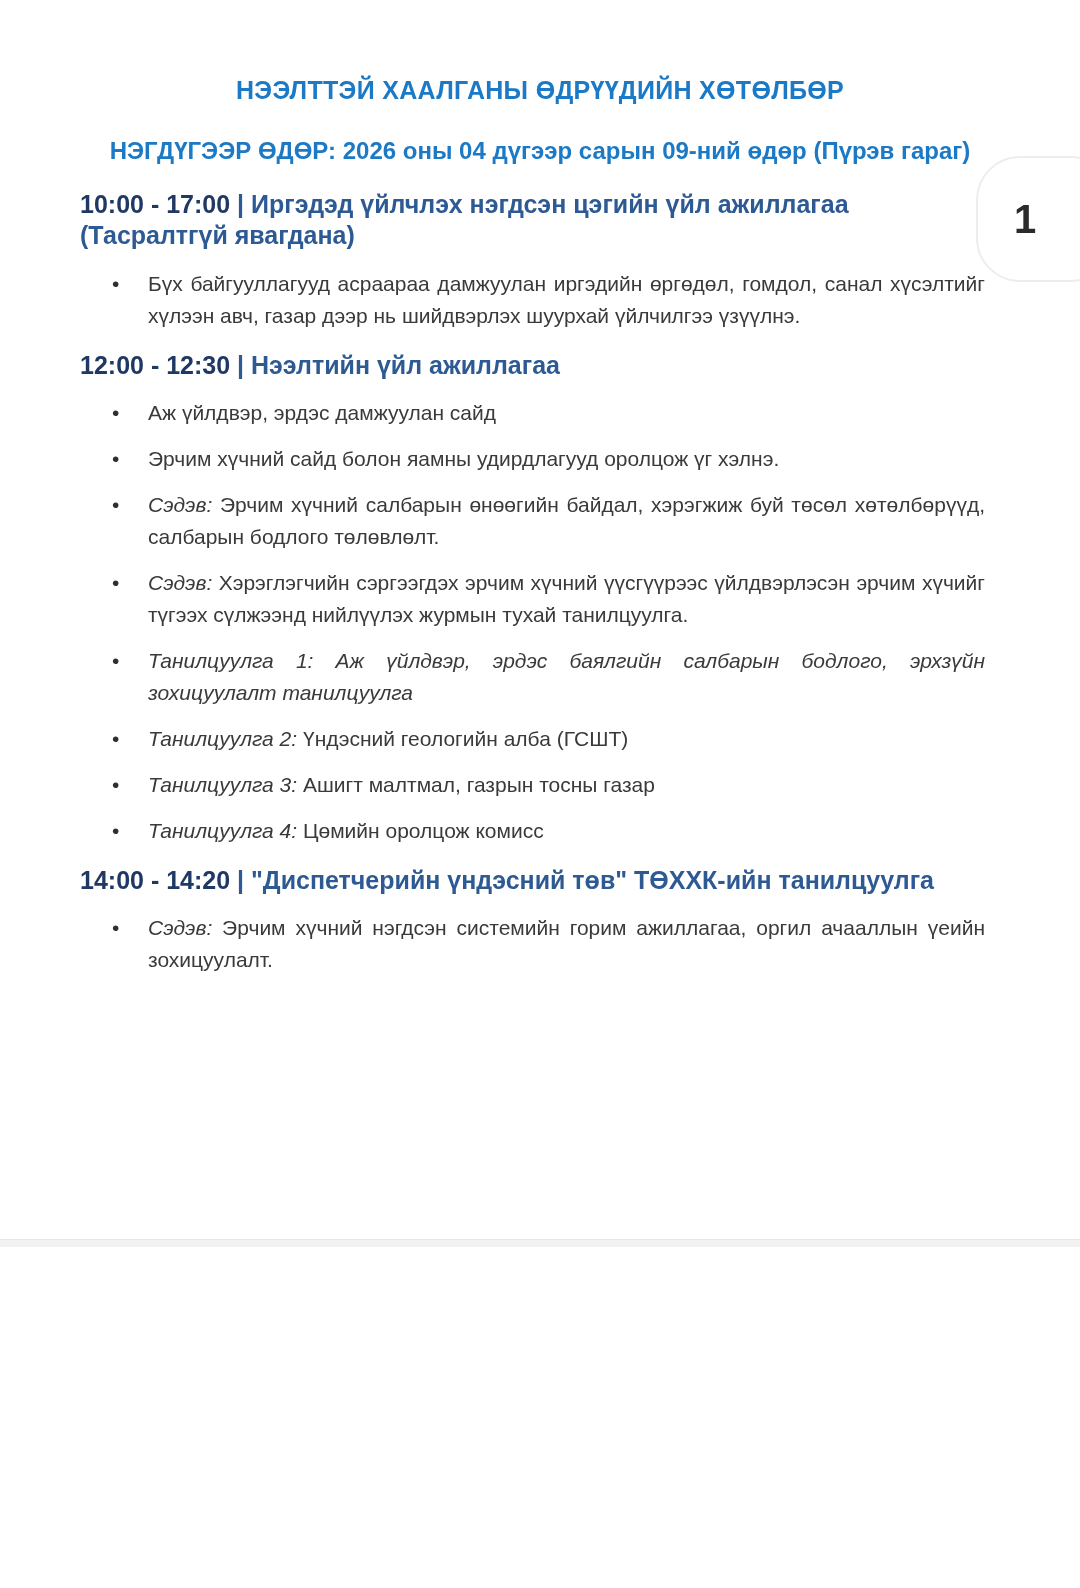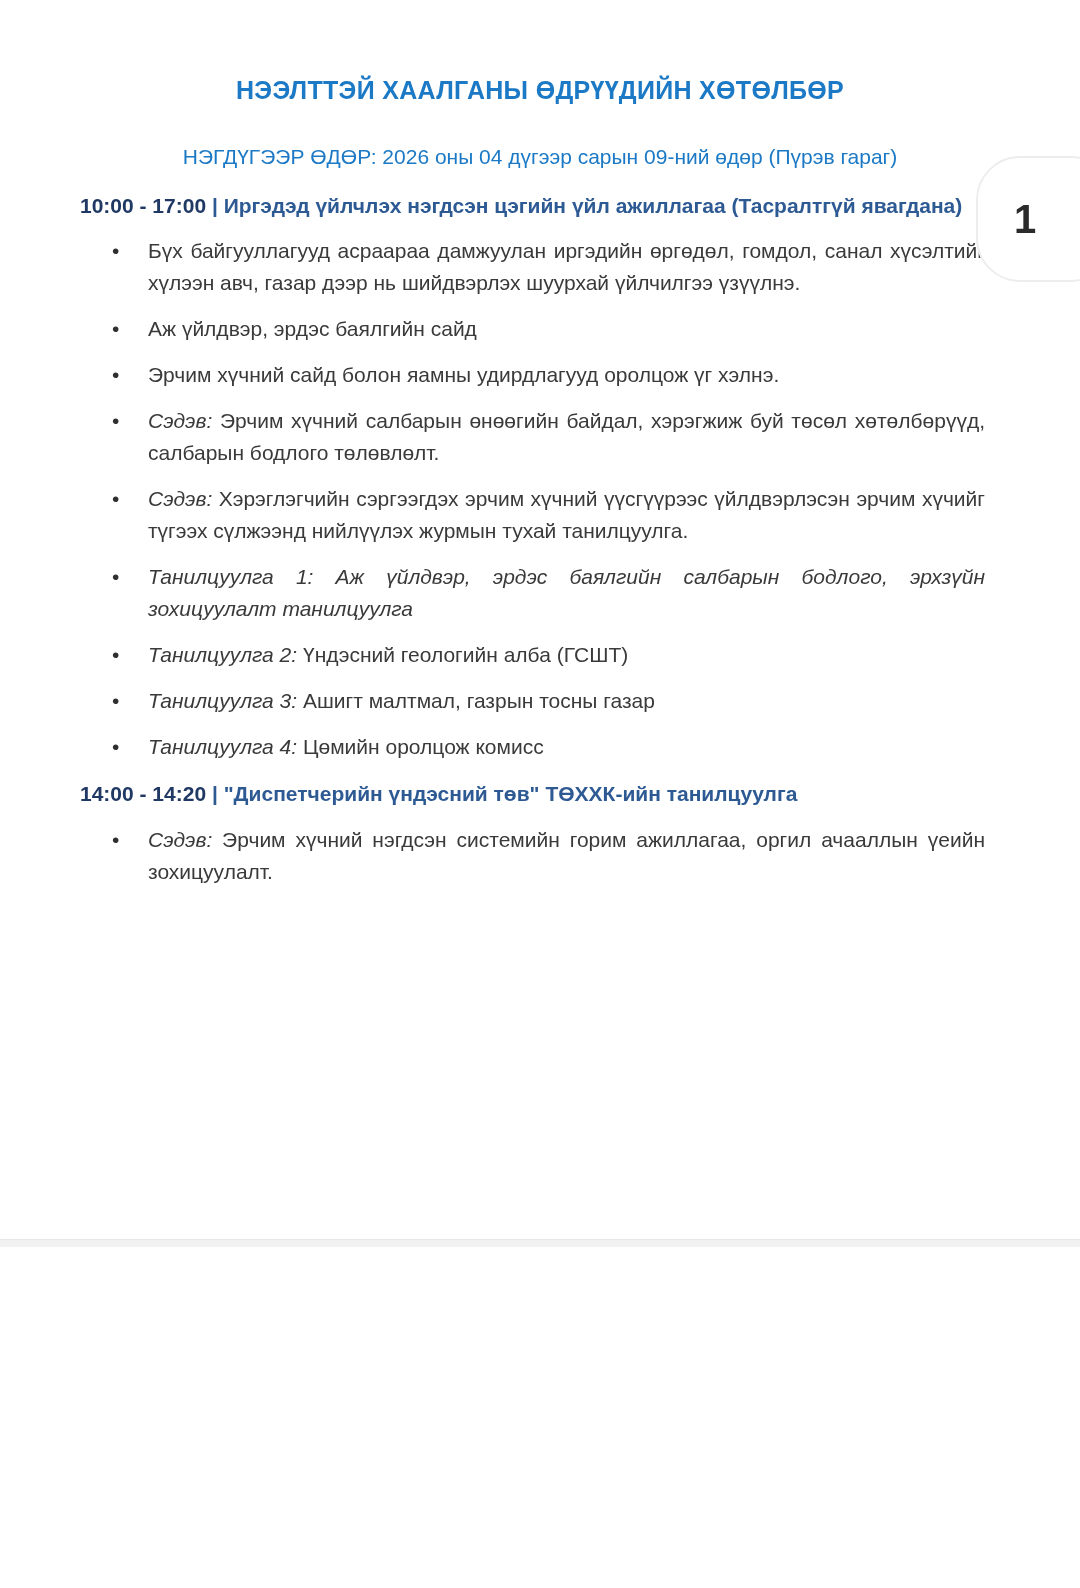--- a/index.html
+++ b/index.html
@@ -14,30 +14,30 @@
   }
   .doc-title {
     padding-top: 76px;
     text-align: center;
     font-size: 25px;
     font-weight: 700;
     letter-spacing: 0.3px;
     color: var(--blue, #1b79c5);
   }
   .doc-subtitle {
-    margin-top: 40px;
+    margin-top: 32px;
     text-align: center;
-    font-size: 21px;
-    font-weight: 400;
+    font-size: 24px;
+    font-weight: 700;
     color: var(--blue, #1b79c5);
   }
   .content { padding: 24px 95px 0 80px; }
   .section:first-child .sec-header { margin-top: 0; }
   .sec-header {
-    font-size: 21px;
+    font-size: 25px;
     font-weight: 700;
     line-height: 1.25;
     margin: 18px 0 16px 0;
     color: var(--hdr-title, #2e5a94);
   }
   .sec-time { color: var(--hdr-time, #1f3864); }
   .sec-sep { white-space: pre; }
   .items { margin: 0; }
   .item { display: flex; margin: 12px 0 14px 0; padding-left: 32px; }
   .bullet {
@@ -95,24 +95,25 @@
         <div class="section">
           <div class="sec-header"><span class="sec-time">10:00 - 17:00</span><span class="sec-sep"> | </span><span class="sec-title">Иргэдэд үйлчлэх нэгдсэн цэгийн үйл ажиллагаа (Тасралтгүй явагдана)</span></div>
           <div class="items">
             <div class="item">
               <span class="bullet">•</span>
               <p class="justify"><span>Бүх байгууллагууд асраараа дамжуулан иргэдийн өргөдөл, гомдол, санал хүсэлтийг хүлээн авч, газар дээр нь шийдвэрлэх шуурхай үйлчилгээ үзүүлнэ.</span></p>
             </div>
           </div>
         </div>
         <div class="section">
+          <div class="sec-header"><span class="sec-time">12:00 - 12:30</span><span class="sec-sep"> | </span><span class="sec-title">Нээлтийн үйл ажиллагаа</span></div>
           <div class="items">
             <div class="item">
               <span class="bullet">•</span>
-              <p><span>Аж үйлдвэр, эрдэс баялгийн сайд</span></p>
+              <p><span>Аж үйлдвэр, эрдэс дамжуулан сайд</span></p>
             </div>
             <div class="item">
               <span class="bullet">•</span>
               <p><span>Эрчим хүчний сайд болон яамны удирдлагууд оролцож үг хэлнэ.</span></p>
             </div>
           </div>
         </div>
         <div class="section">
           <div class="items">
             <div class="item">

